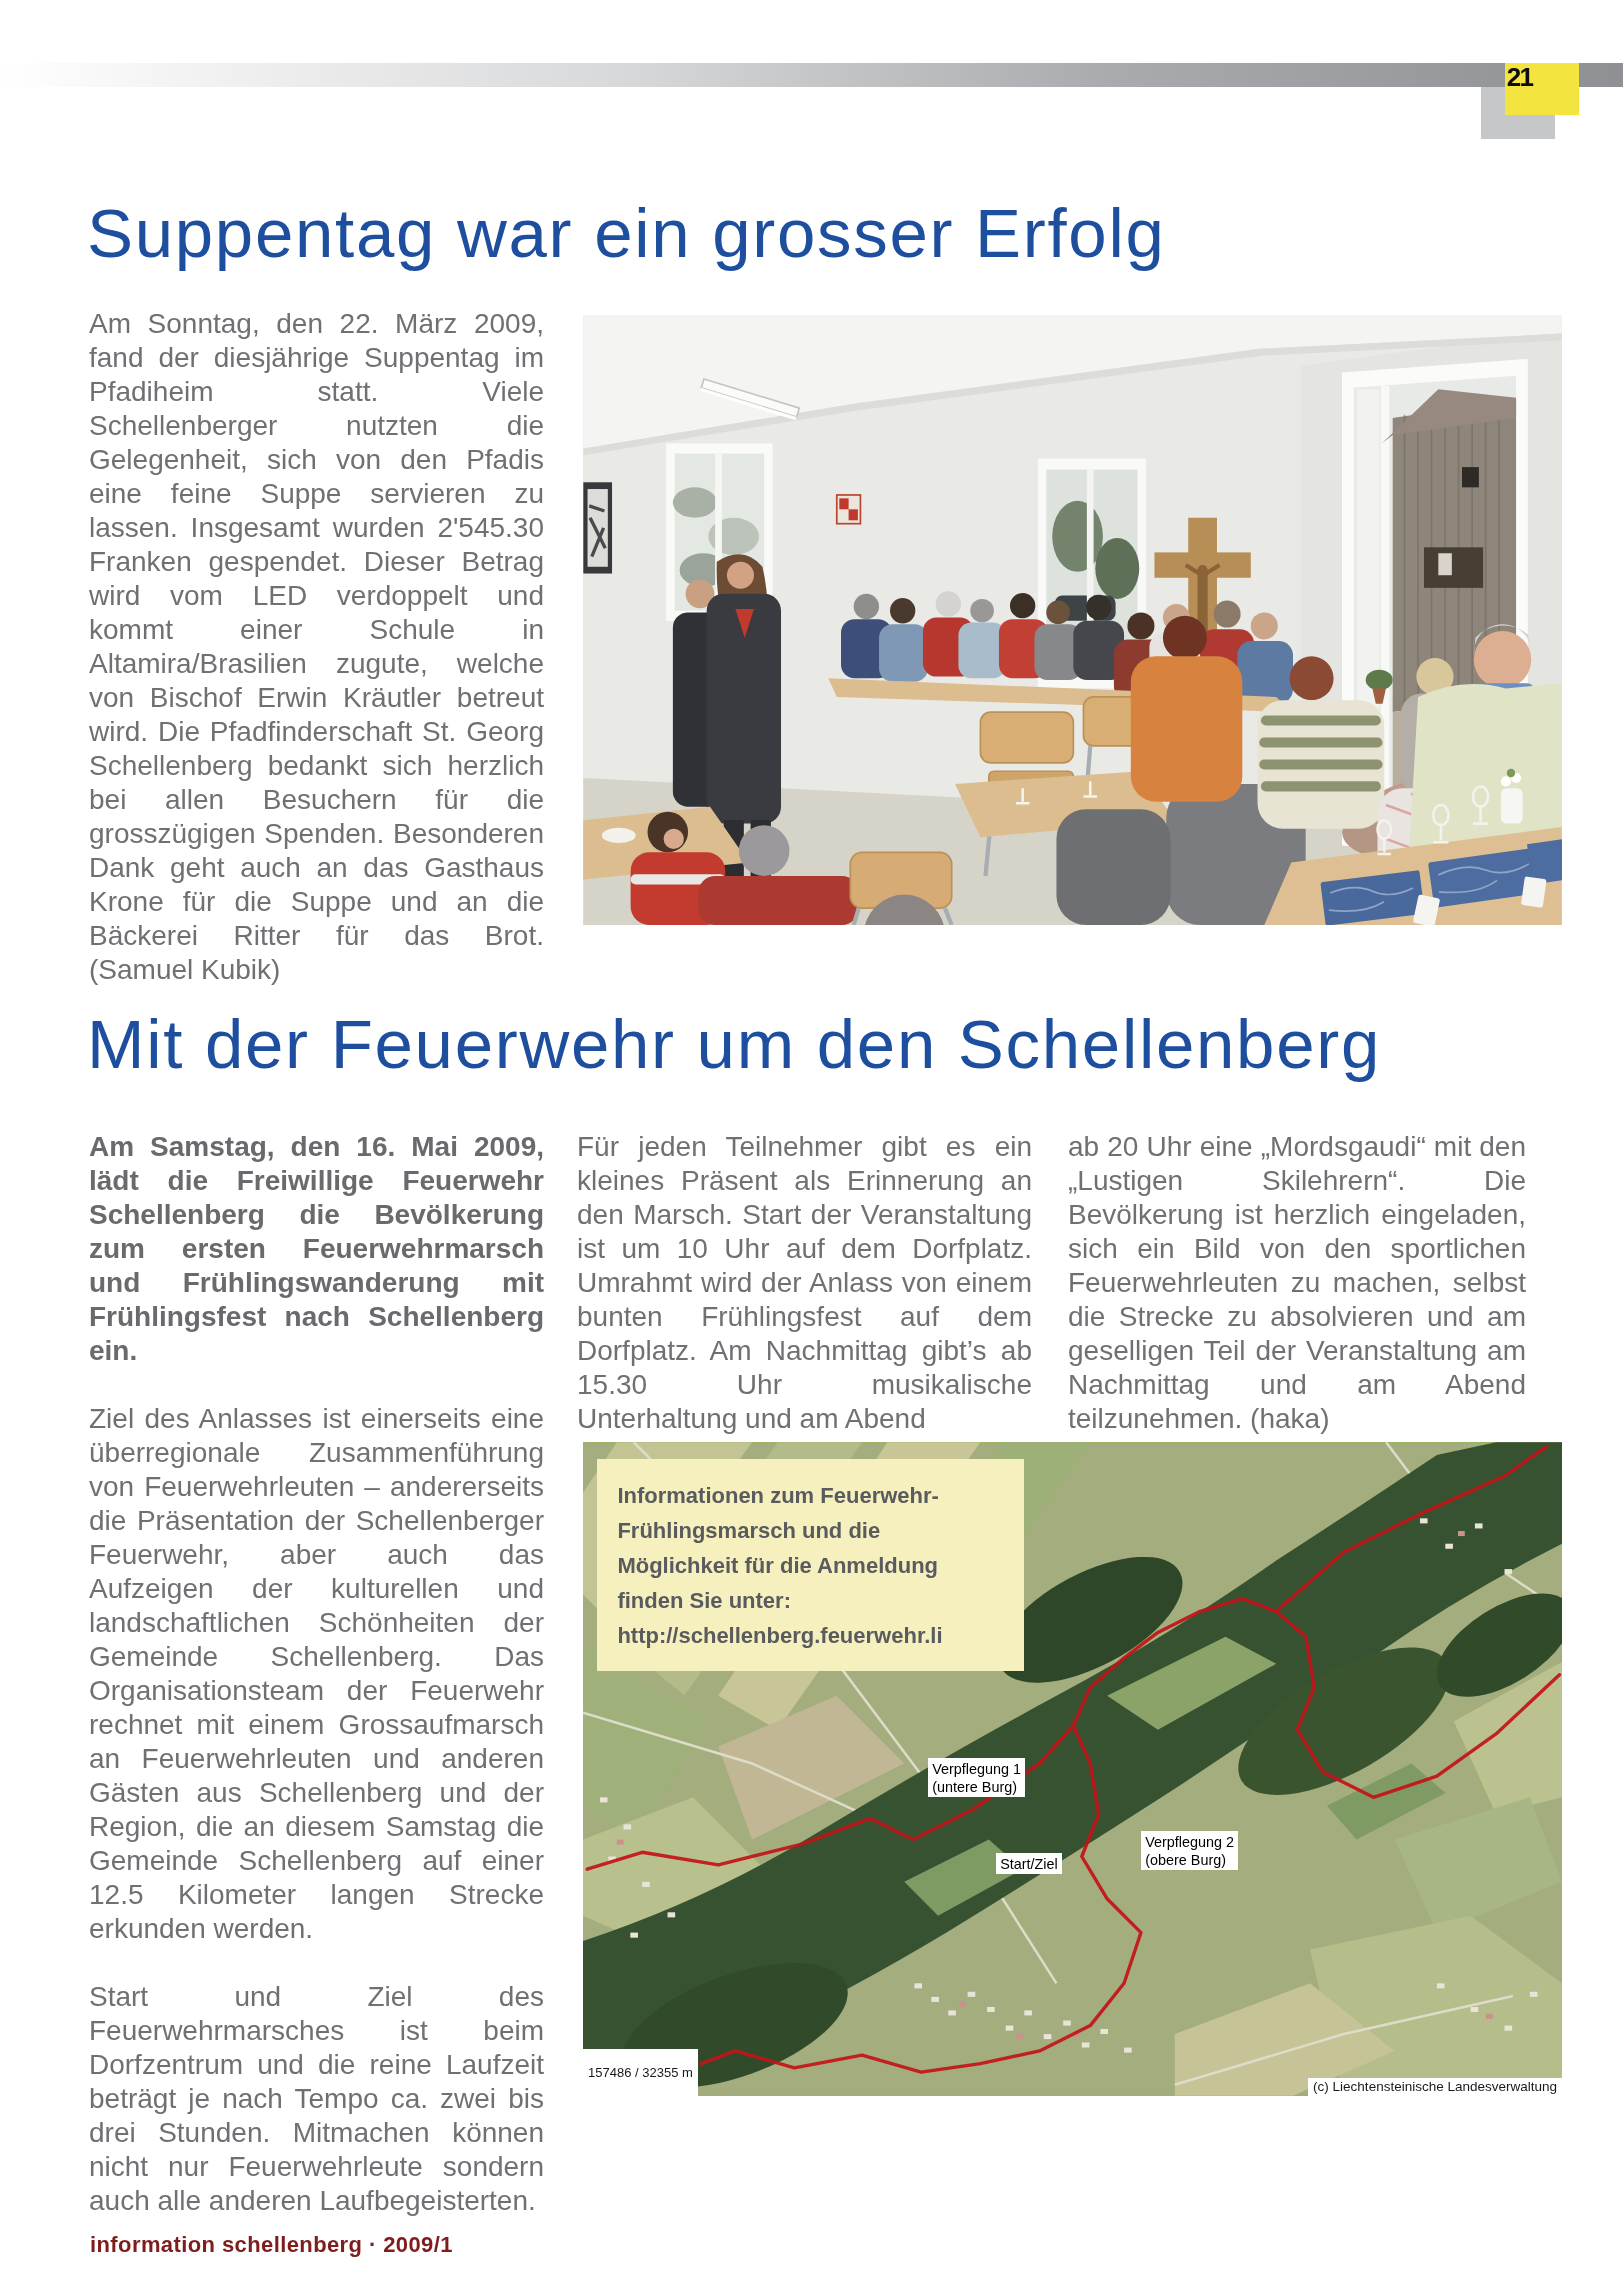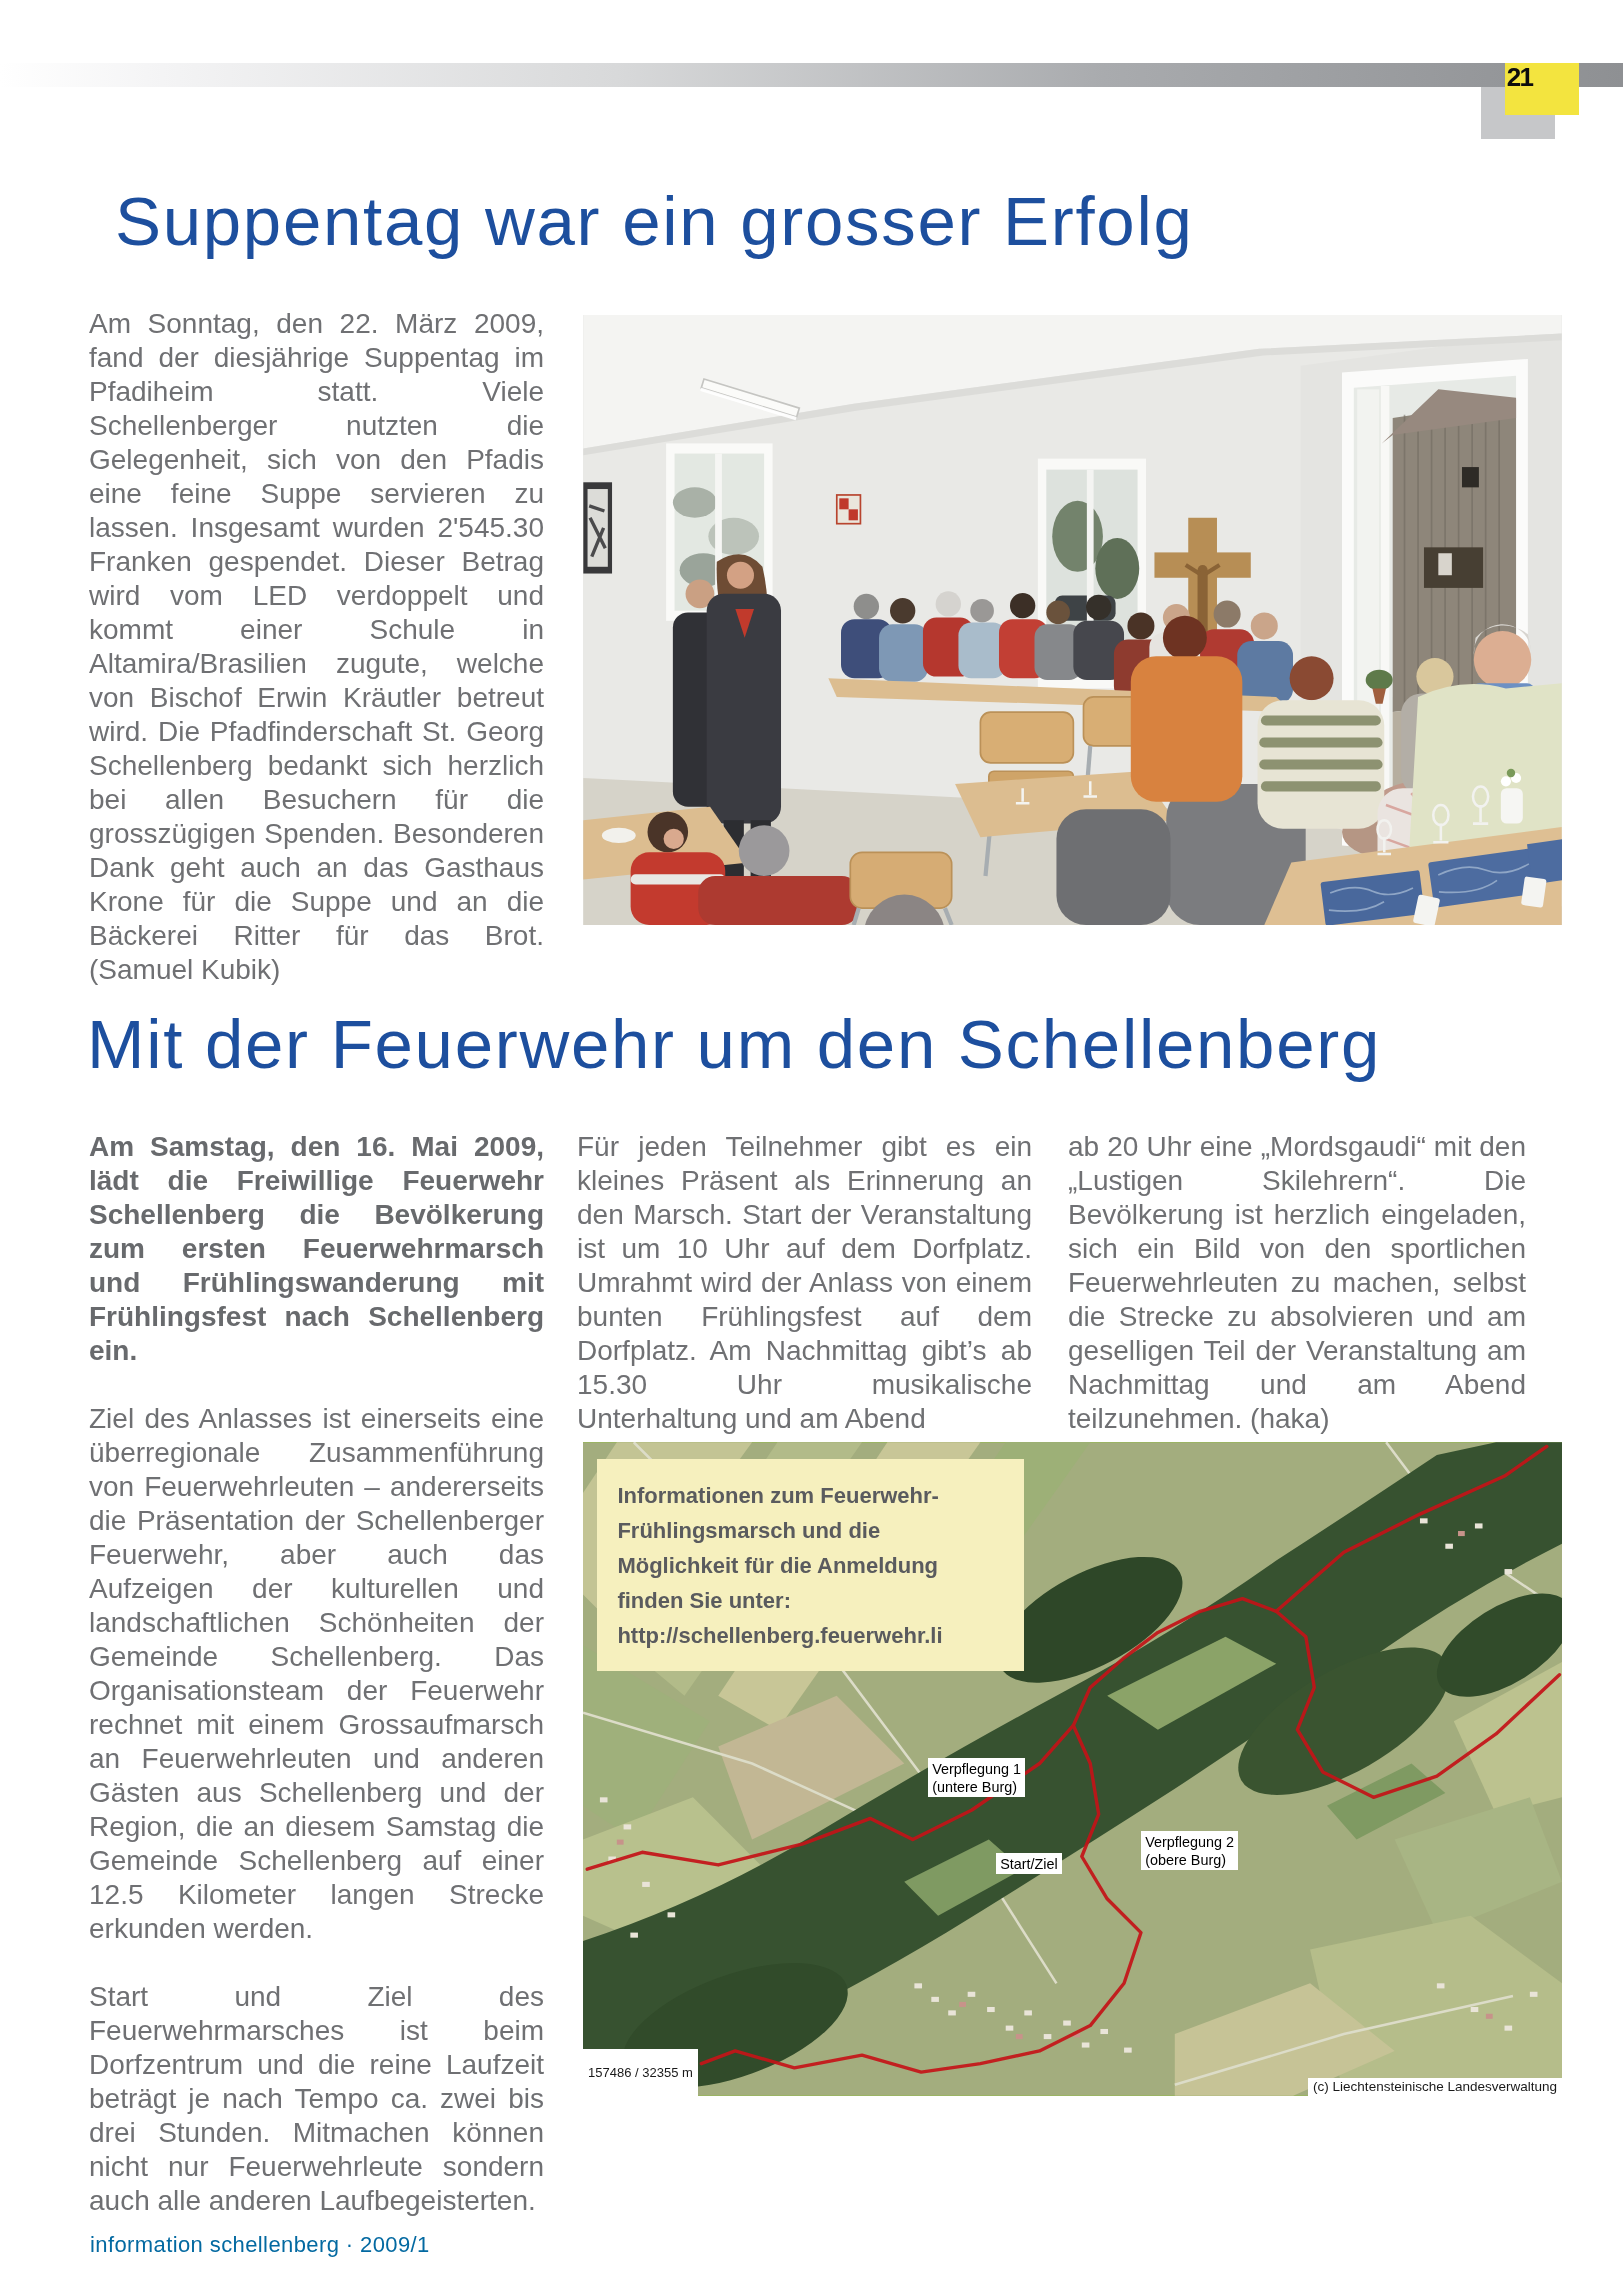--- a/index.html
+++ b/index.html
@@ -10,21 +10,21 @@
   
   .topbar { position:absolute; left:0; top:63px; width:1623px; height:24px; z-index:1;
             background:linear-gradient(to right,#ffffff 0%,#f4f4f5 10%,#d8d9da 38%,#a9abae 68%,#8e9093 100%); }
   .graysq  { position:absolute; left:1481px; top:87px; width:74px; height:52px; background:#c6c7c9; z-index:2; }
   .yellowsq{ position:absolute; left:1505px; top:63px; width:74px; height:52px; background:#f3e43f; z-index:3;
              font-weight:700; font-size:26px; line-height:1; color:#0d0d0d; padding:0.8px 0 0 1.7px; letter-spacing:-1.7px;}
 
   
   .title { position:absolute; left:87px; color:#1d4f9e; font-size:69px; font-weight:300;
            letter-spacing:1.7px; white-space:nowrap; }
-  .t1 { top:182px;margin-left:28px; }
+  .t1 { top:194px; }
   .t2 { top:1005px; }
 
   
   .body-col { position:absolute; width:455px; font-size:28px; line-height:34px; color:#6f7073;
               text-align:justify; }
   .a1 { left:89px; top:307px; }
   .c1 { left:89px; top:1130px; }
   .c2 { left:577px; top:1130px; }
   .c3 { left:1068px; top:1130px; width:458px; }
   .body-col p { margin-bottom:34px; }
@@ -40,21 +40,21 @@
              padding:18.6px 20px; font-weight:700; font-size:22px; line-height:35px; color:#5a5b5e; }
 
   
   .maplabel { position:absolute; background:#ffffff; color:#000000; font-size:14.4px; line-height:18px;
               padding:1.7px 4.2px; white-space:nowrap; }
   .mapcoords { position:absolute; left:0; bottom:0; background:#ffffff; color:#1a1a1a; font-size:13px; padding:16px 5px;text-align:right; }
   .mapcopy   { position:absolute; right:0; bottom:0; background:#ffffff; color:#1a1a1a; font-size:13.5px; padding:1.7px 5px; }
 
   .caption { position:absolute; left:583px; top:2107px; width:981px; font-weight:700;
              font-size:23px; line-height:40px; color:#67686b; }
-  .footer  { position:absolute; left:90px; top:2232px; font-size:22px; color:#0369a1; letter-spacing:0.4px; }
+  .footer  { position:absolute; left:90px; top:2232px; font-size:22px; color:#7f1d1d; letter-spacing:0.4px;font-weight:bold; }
 </style>
 </head>
 <body>
 
 <div id="page">
 
   <div class="topbar"></div>
   <div class="graysq"></div>
   <div class="yellowsq"><span>21</span></div>
 

